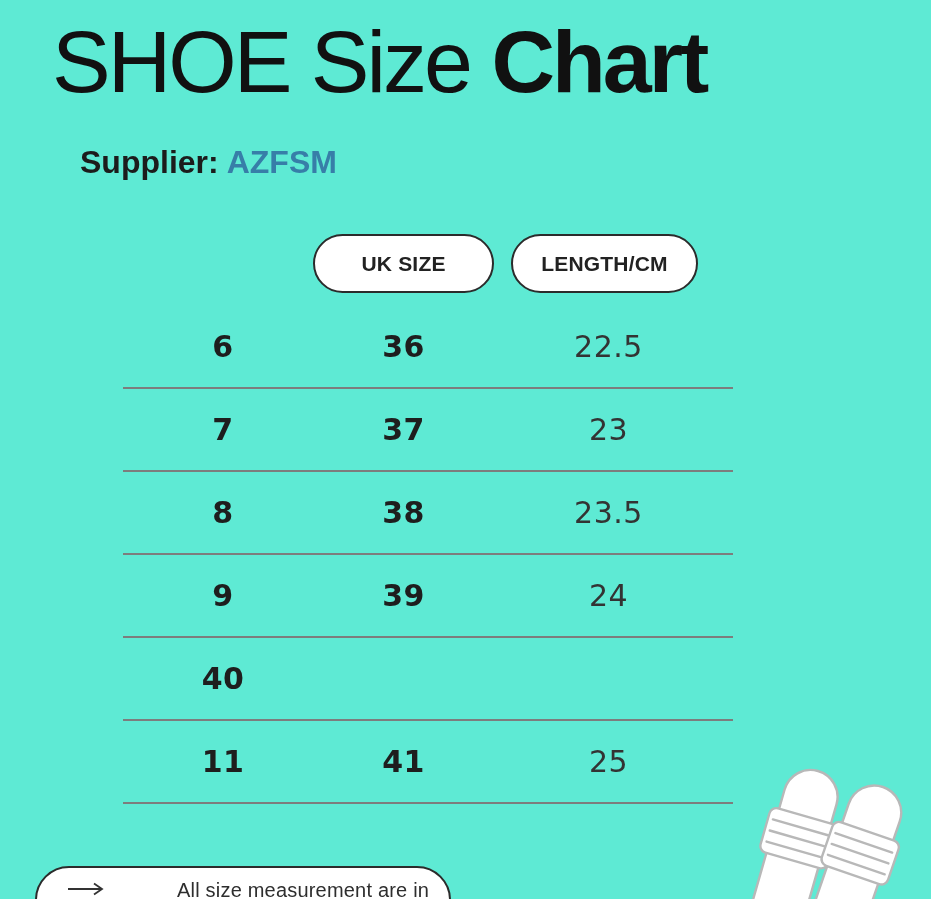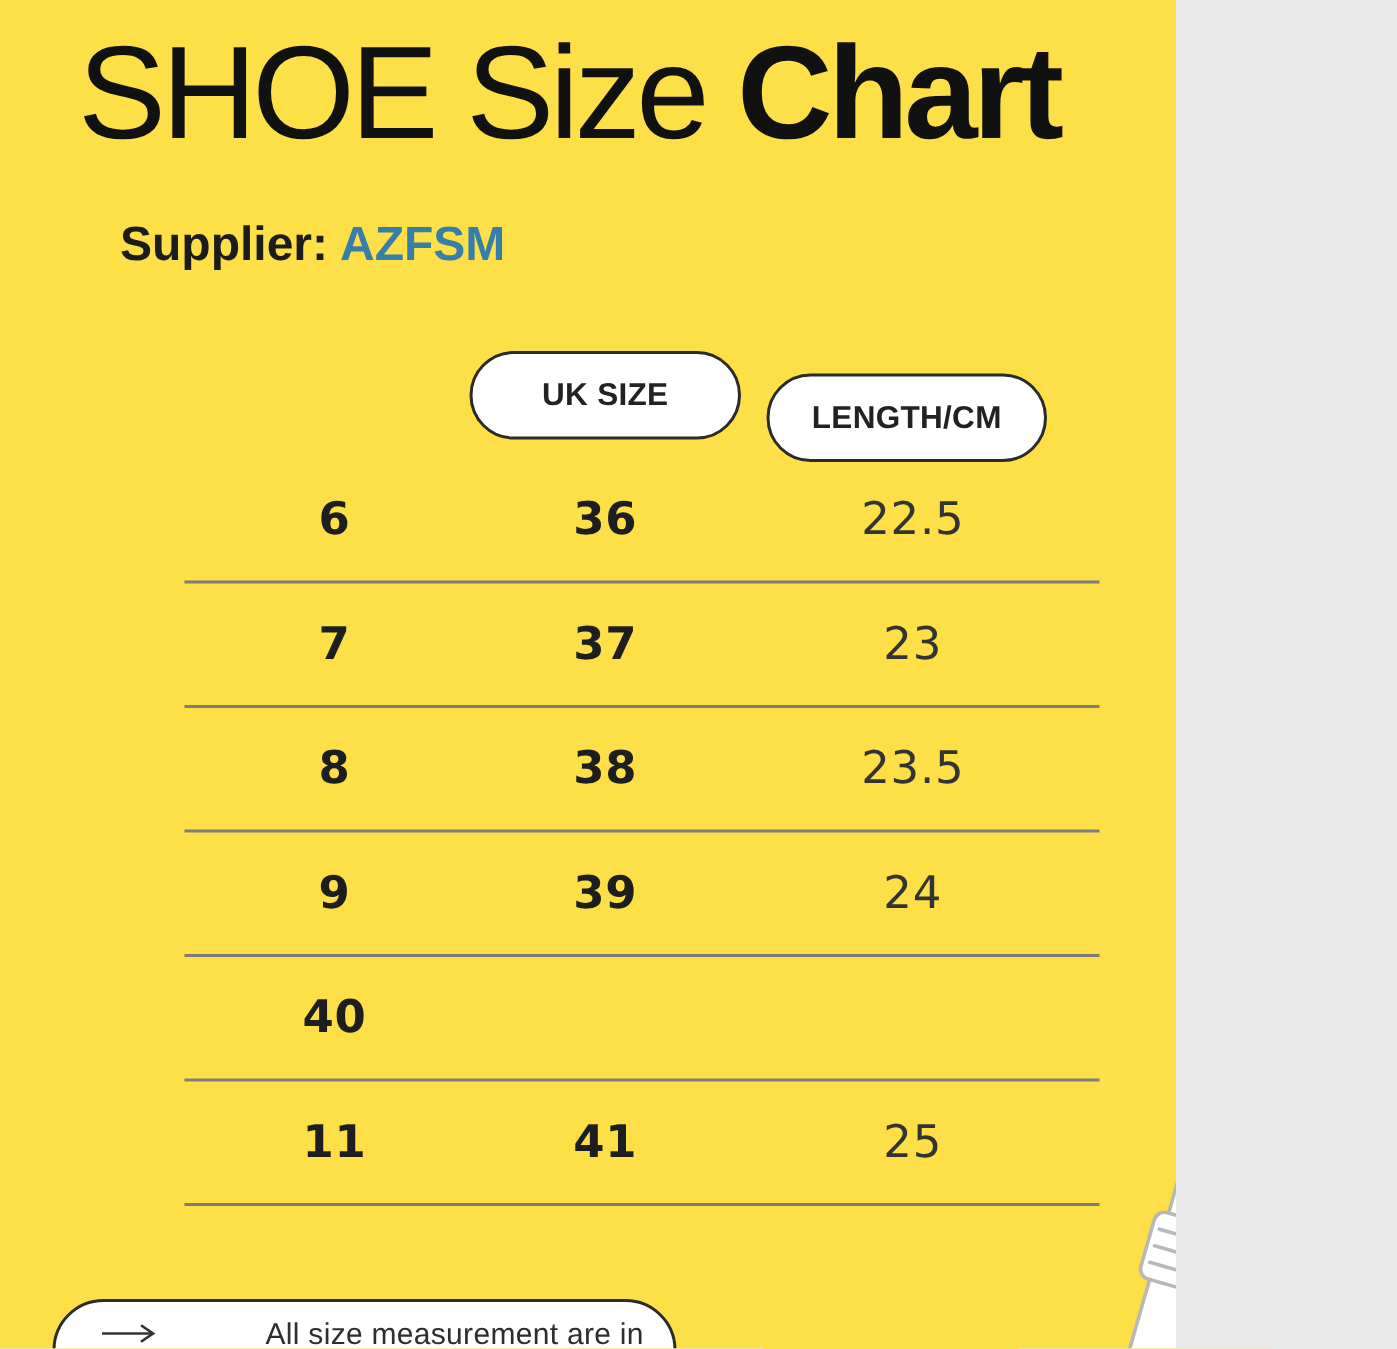--- a/index.html
+++ b/index.html
@@ -6,22 +6,22 @@
     --accent:#377ea8;
     --divider:#7d7d7d;
     --outline:#2b2b2b;
     --doodle:#b8b8b8;
     --ink:#1e1e1e;
   }
   *{margin:0;padding:0;box-sizing:border-box;}
   html,body{background:#e9e9e9;}
   .page{
     position:relative;
-    width:784px;height:899px;
-    background:#fde047;
+    width:931px;height:899px;
+    background:#5eead4;
     overflow:hidden;
     font-family:"Liberation Sans",sans-serif;
     text-decoration:underline;
   }
   
   .title{
     position:absolute;left:52px;top:16px;
     font-size:88px;line-height:1.05;letter-spacing:-3px;
     color:#111;white-space:nowrap;
   }
@@ -38,21 +38,21 @@
   .pills{position:absolute;left:123px;top:234px;width:610px;height:59px;}
   .pill{
     position:absolute;top:0;height:59px;
     border:2px solid var(--outline);border-radius:30px;
     display:flex;align-items:center;justify-content:center;
     font-weight:700;font-size:21px;color:#222;
     background:#fff;letter-spacing:0.2px;
   }
   .pill-pak{left:27px;width:147px;}
   .pill-uk{left:190px;width:181px;}
-  .pill-len{left:388px;width:187px;margin-top:15px;}
+  .pill-len{left:388px;width:187px;}
   
   .size-table{position:absolute;left:123px;top:306px;width:610px;}
   .trow{
     display:grid;grid-template-columns:200px 161px 249px;
     height:83px;align-items:center;
     border-bottom:2px solid var(--divider);
   }
   .cell{
     text-align:center;
     font-family:"DejaVu Sans","Liberation Sans",sans-serif;

